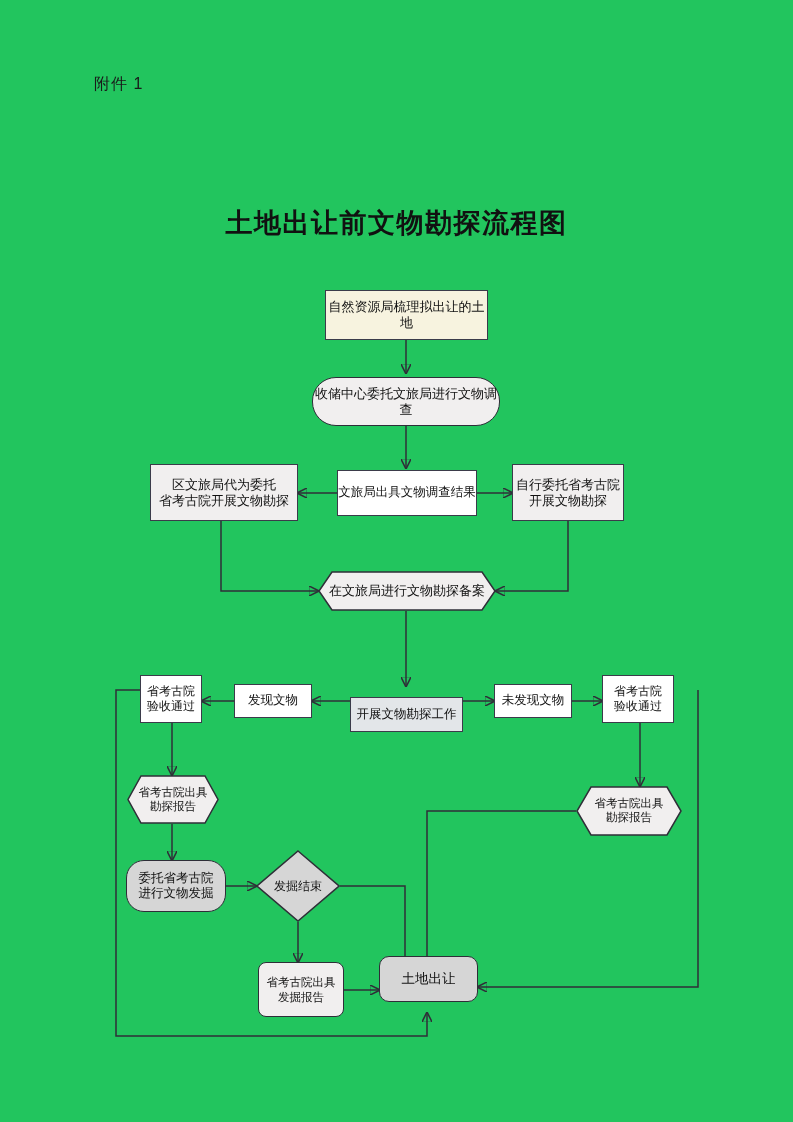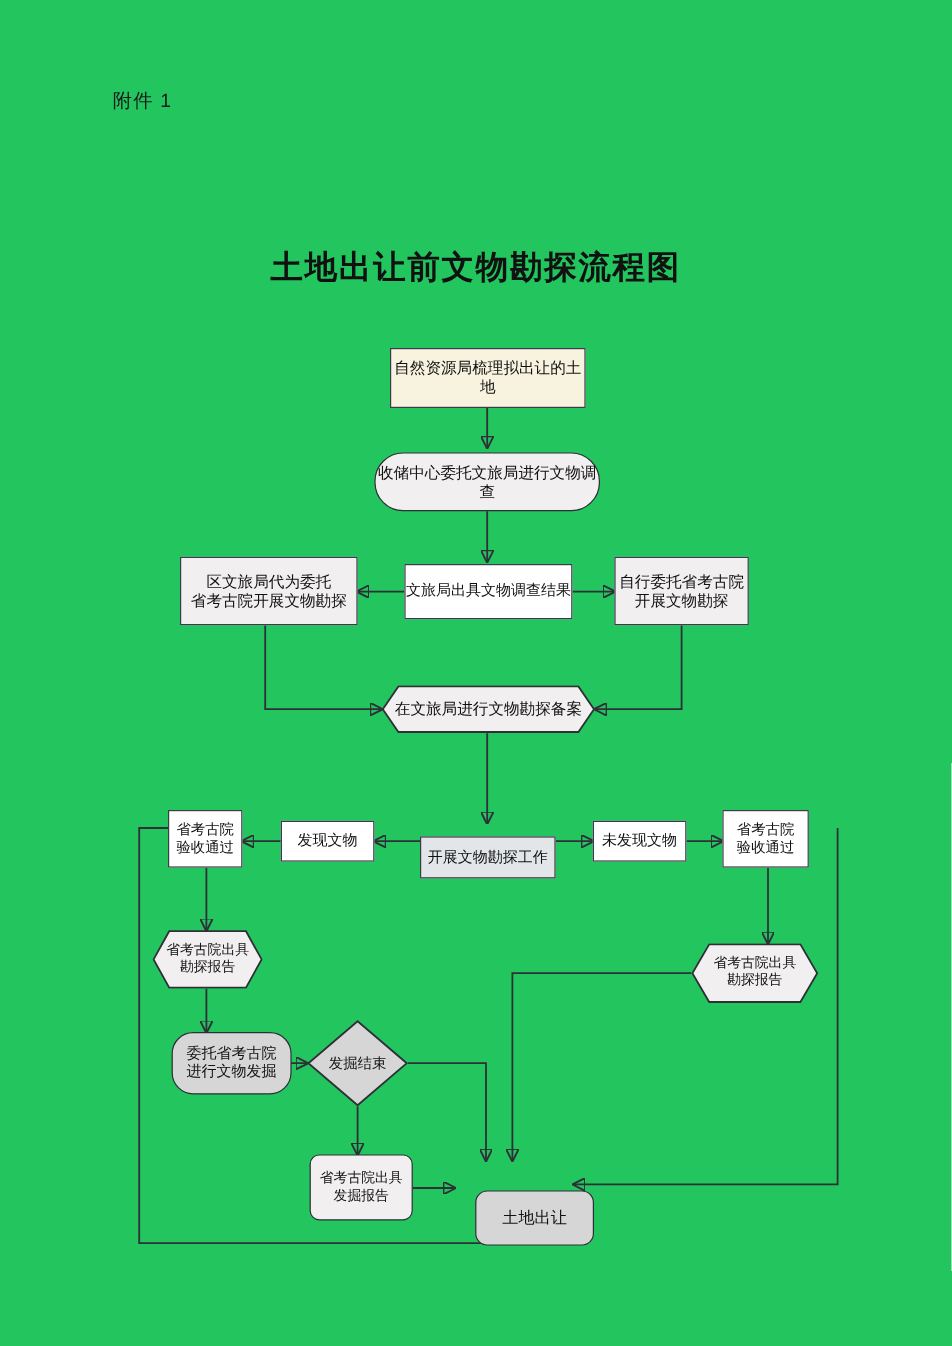--- a/index.html
+++ b/index.html
@@ -62,21 +62,21 @@
   .rect {
     border: 1.4px solid #3b3b4a;
   }
   .round {
     border: 1.8px solid #2e2e38;
     border-radius: 24px;
   }
   .fill-cream  { background: #f7f3df; }
   .fill-light  { background: #f1efef; }
   .fill-white  { background: #ffffff; }
-  .fill-gray   { background: #d6d6d6; margin-left: 17px; }
+  .fill-gray   { background: #d6d6d6; }
   .fill-bluegray { background: #e3e6e9; }
   .hexwrap {
     position: absolute;
     z-index: 3;
   }
   .hexwrap svg { display: block; }
   .hexlabel {
     position: absolute;
     left: 0; top: 0;
     width: 100%; height: 100%;
@@ -227,16 +227,16 @@
     <div class="diamondwrap" style="left:256px; top:850px; width:84px; height:72px;">
       <svg width="84" height="72" viewBox="0 0 84 72">
         <polygon points="42,1 83,36 42,71 1,36" fill="#d6d6d6" stroke="#2f2f38" stroke-width="1.5"></polygon>
       </svg>
       <div class="diamondlabel" style="font-size:12px;">发掘结束</div>
     </div>
 
     <div class="node round fill-light" style="left:258px; top:962px; width:86px; height:55px; font-size:11.5px; border-radius:8px; border-width:1.4px;">省考古院出具
 发掘报告</div>
 
-    <div class="node round fill-gray" style="left:379px; top:992px; width:99px; height:46px; font-size:13.5px; border-radius:10px;">土地出让</div>
+    <div class="node round fill-gray" style="left:379px; top:956px; width:99px; height:46px; font-size:13.5px; border-radius:10px;">土地出让</div>
 
   </div>
 </div>
 
 </body></html>

